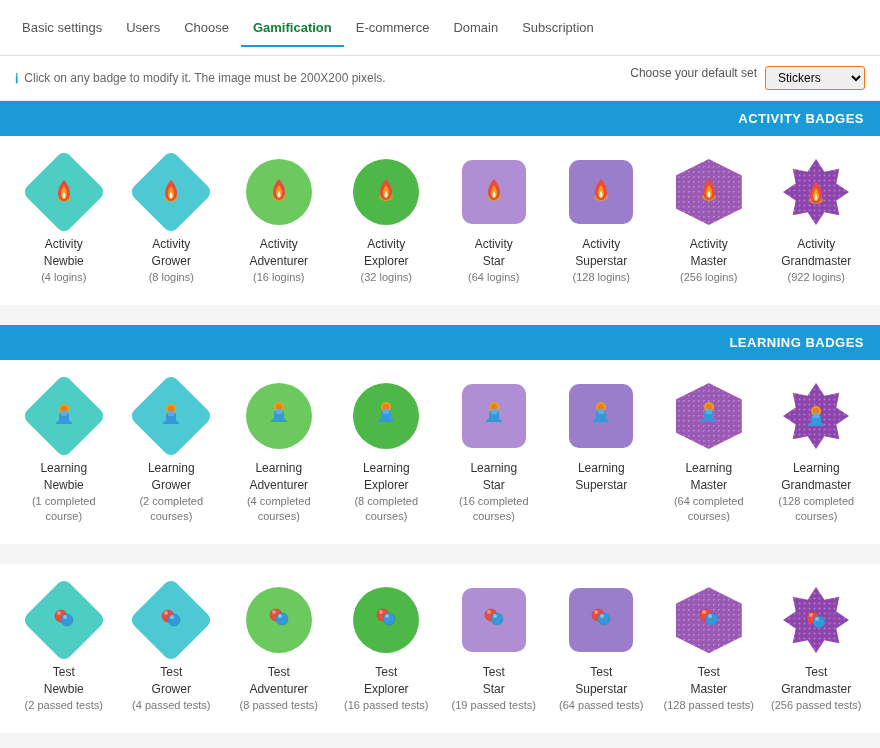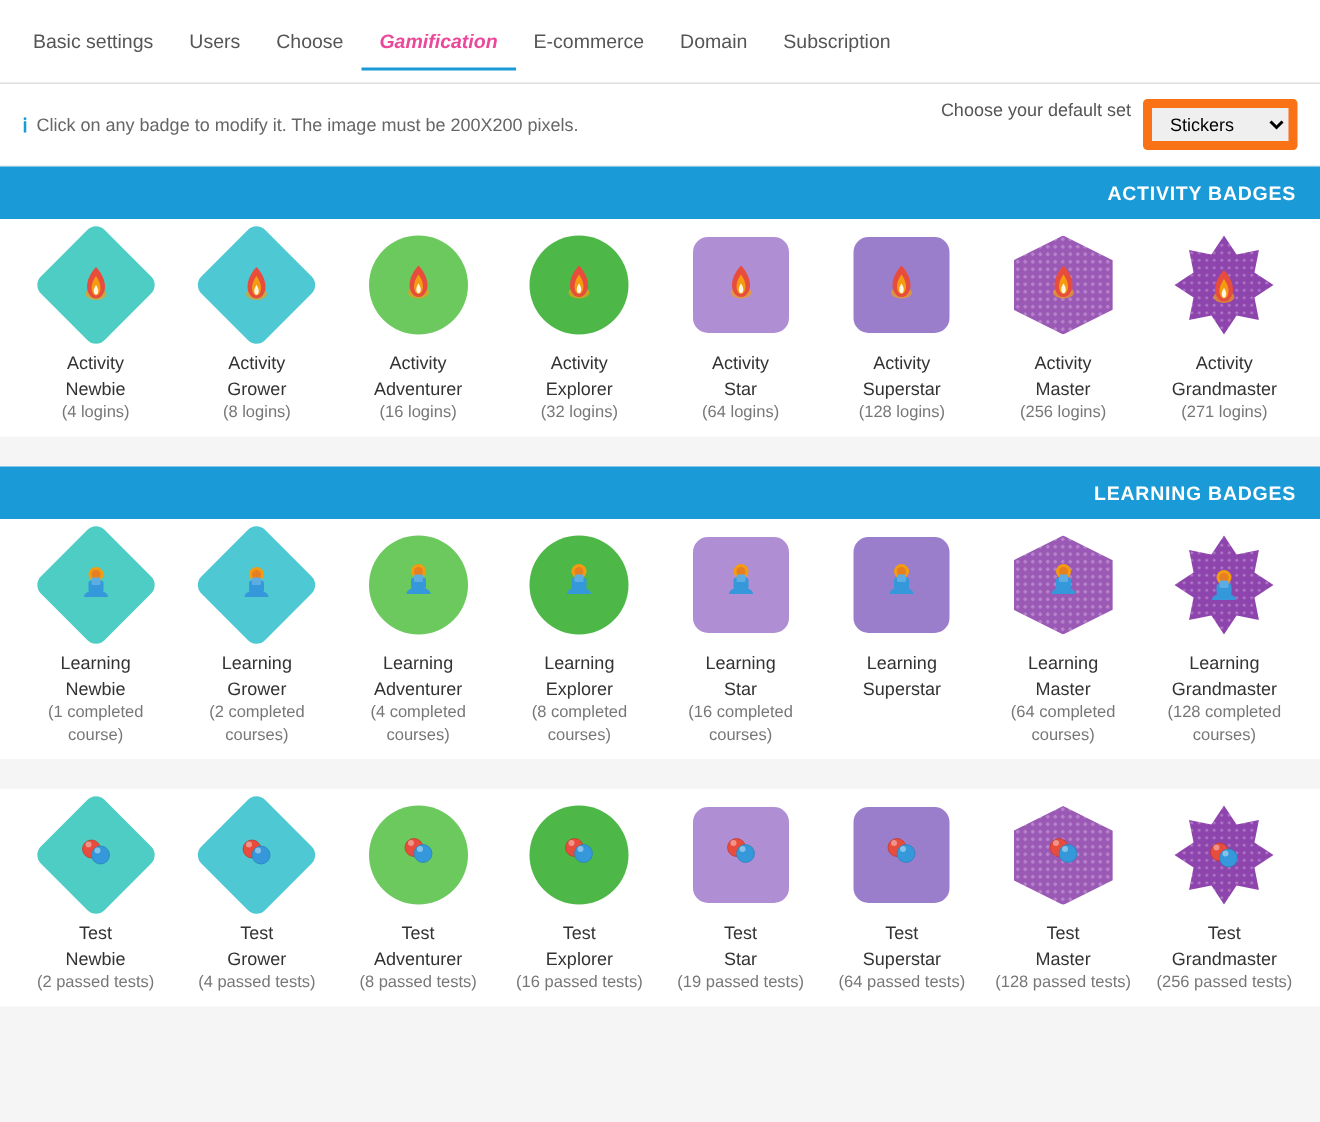--- a/index.html
+++ b/index.html
@@ -17,24 +17,23 @@
     .top-nav .nav-item {
       padding: 0 12px;
       height: 38px;
       line-height: 38px;
       font-size: 13px;
       color: #555;
       cursor: pointer;
       white-space: nowrap;
     }
     .top-nav .nav-item.active {
-      color: #ec4899;
+      color: #15803d;
       border-bottom: 2px solid #1a9ad7;
       font-weight: bold;
-      font-style: italic;
     }
 
     
     .info-bar {
       background: #fff;
       padding: 10px 15px;
       display: flex;
       align-items: center;
       justify-content: space-between;
       border-bottom: 1px solid #eee;
@@ -52,42 +51,42 @@
       font-size: 13px;
     }
     .info-bar .default-set {
       display: flex;
       align-items: flex-start;
       gap: 8px;
       font-size: 12px;
       color: #555;
     }
     .info-bar select {
-      border: 6px solid #f97316;
+      border: 1px solid #f97316;
       padding: 3px 20px 3px 8px;
       font-size: 12px;
       border-radius: 3px;
       appearance: auto;
       min-width: 100px;
     }
 
     
     .section { margin-bottom: 20px; }
     .section-header {
       background: #1a9ad7;
       color: #fff;
       font-weight: bold;
       font-size: 13px;
       padding: 10px 16px;
       letter-spacing: 0.5px;
       text-align: right;
     }
     .badges-grid {
       background: #fff;
-      padding: 8px 10px;
+      padding: 20px 10px;
       display: flex;
       flex-wrap: nowrap;
       justify-content: space-around;
       align-items: flex-start;
     }
     .badge-item {
       display: flex;
       flex-direction: column;
       align-items: center;
       width: 100px;
@@ -348,21 +347,21 @@
       <path d="M14 4 C14 4 20 10 20 17 C20 22 17 25 14 25 C11 25 8 22 8 17 C8 10 14 4 14 4Z" fill="#e74c3c"></path>
       <path d="M14 10 C14 10 17 14 17 18 C17 21 15.5 23 14 23 C12.5 23 11 21 11 18 C11 14 14 10 14 10Z" fill="#f39c12"></path>
       <path d="M14 16 C14 16 15.5 18 15.5 20 C15.5 21.5 14.8 22.5 14 22.5 C13.2 22.5 12.5 21.5 12.5 20 C12.5 18 14 16 14 16Z" fill="#fff5e0"></path>
     </svg>
                   </div></foreignObject>
               </svg>
             </div>
           </div>
           <div class="badge-label">
             <div class="badge-name">Activity<br>Grandmaster</div>
-            <div class="badge-count">(271 logins)</div>
+            <div class="badge-count">(922 logins)</div>
           </div>
         </div>
       </div>
   </div>
 
   <div class="section">
     <div class="section-header">LEARNING BADGES</div>
     <div class="badges-grid" id="learning-grid">
         <div class="badge-item">
           <div class="badge-icon-wrap">

